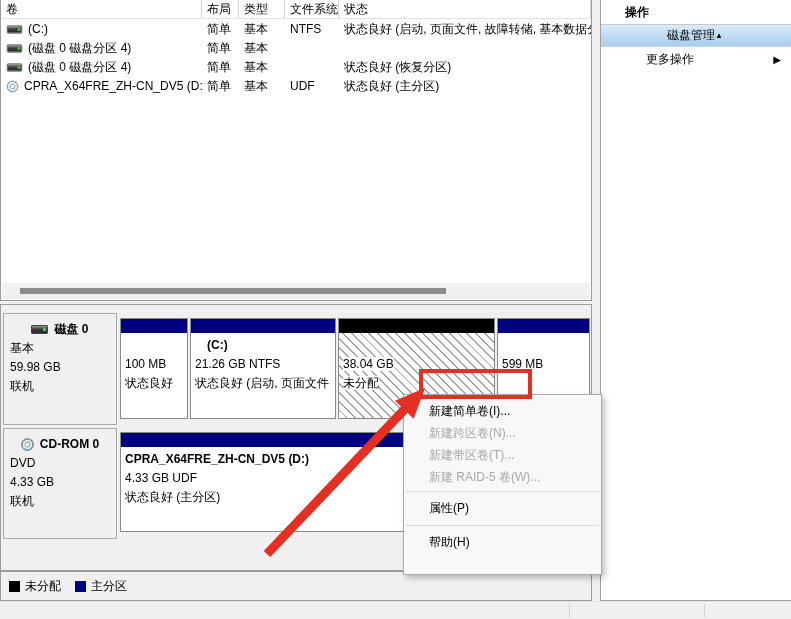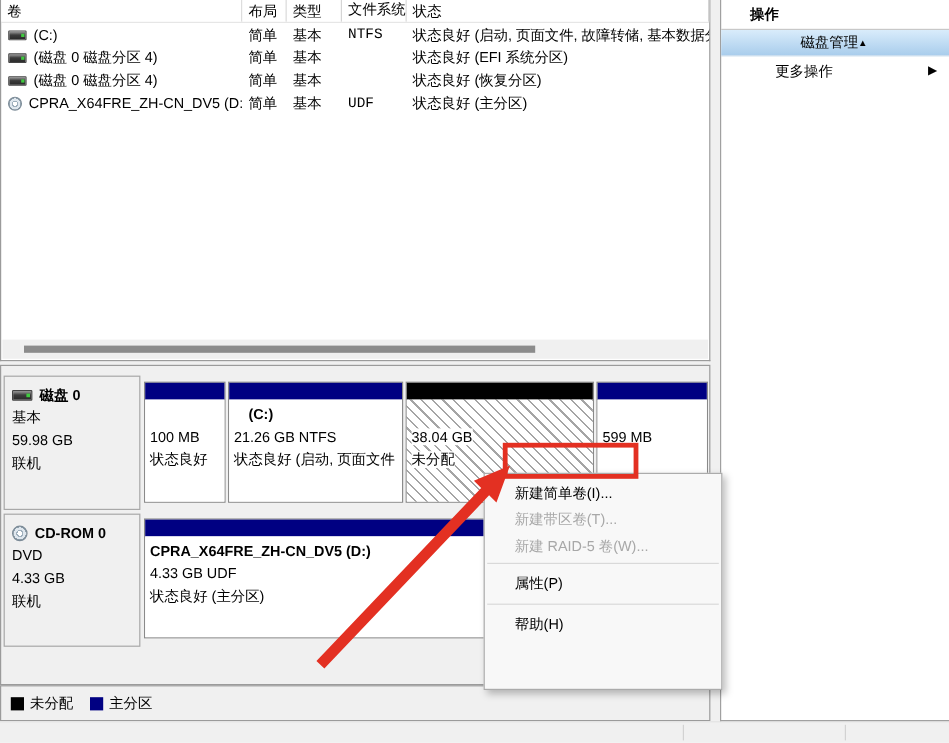--- a/index.html
+++ b/index.html
@@ -7,41 +7,41 @@
   body { font-family:"Liberation Sans","DejaVu Sans",sans-serif; font-size:12px; color:#000; }
   .screen { position:relative; width:791px; height:619px; background:#f0f0f0; overflow:hidden; }
 
   
   .top-pane { position:absolute; left:0; top:0; width:592px; height:301px;
               background:#fff; border:1px solid #9b9b9b; border-top:none; }
   .vrow, .vheader { display:flex; width:100%; height:18px; line-height:18px; white-space:nowrap; }
   .vheader { height:19px; line-height:19px; border-bottom:1px solid #e0e0e0; }
   .hcell { padding-left:5px; border-right:1px solid #d5d5d5; background:#fff; overflow:hidden; }
   .vcell { padding-left:5px; overflow:hidden; }
-  .c0 { width:201px; } .c1 { width:37px; } .c2 { width:46px; } .c3 { width:54px;font-family:Liberation Mono, monospace; } .c4 { flex:1; }
+  .c0 { width:201px; } .c1 { width:37px; } .c2 { width:46px; } .c3 { width:54px; } .c4 { flex:1; }
   .vrow { margin-top:1px; }
   .vrow .c0 { display:flex; align-items:center; gap:5px; }
 
   .drive-ico { display:inline-block; width:17px; height:9px; background:linear-gradient(#9a9a9a,#3c3c3c 45%,#2a2a2a); border:1px solid #444; border-radius:1px; position:relative; flex:none; }
   .drive-ico::after { content:""; position:absolute; right:1px; top:2px; width:3px; height:3px; background:#3fcb3f; }
   .disc-ico { display:inline-block; width:13px; height:13px; border-radius:50%; flex:none;
               background:radial-gradient(circle at 50% 50%, #fff 0 2px, #9fb0bd 2px 3px, #dfe7ee 3px 5px, #8fa0ad 5px 6.5px); border:1px solid #7c8b97; }
   .ico-sm { transform:scale(0.9); }
 
   
   .hscroll { position:absolute; left:1px; right:1px; bottom:1px; height:16px; background:#f0f0f0; }
   .hscroll .thumb { position:absolute; left:18px; top:5px; width:426px; height:6px; background:#8c8c8c; }
 
   
   .bottom-pane { position:absolute; left:0; top:304px; width:592px; height:267px;
                  background:#f0f0f0; border:1px solid #9b9b9b; }
   .disk-row { position:absolute; left:2px; width:586px; }
   .info-cell { position:absolute; left:0; top:0; width:114px; height:100%;
                background:#f0f0f0; border:1px solid #a8a8a8; padding:6px 6px 0 6px; line-height:19px; }
-  .info-name { font-weight:bold; display:flex; align-items:center; gap:6px; }
+  .info-name { font-weight:bold; display:flex; align-items:center; gap:6px;justify-content:center; }
   .part { position:absolute; border:1px solid #8a8a8a; background:#fff; }
   .band { height:14px; width:100%; }
   .pbody { position:absolute; left:0; top:14px; right:0; bottom:0; background:#fff; overflow:hidden;
            padding:3px 4px 0 4px; line-height:19px; white-space:nowrap; }
   .pbody .ttl { font-weight:bold; height:19px; }
   .unalloc .pbody { background:repeating-linear-gradient(45deg,#fff 0 5px,#a5a5a5 5px 6.3px); }
   .unalloc .pbody span { background:#fff;margin-top:44px; }
 
   
   .legend-bar { position:absolute; left:0; top:571px; width:592px; height:30px;
@@ -102,21 +102,20 @@
     </div>
 
     <div class="vrow">
       <div class="vcell c0">
           <span class="drive-ico ico-sm"></span>
           <span>(磁盘 0 磁盘分区 4)</span>
         </div>
       <div class="vcell c1">简单</div>
       <div class="vcell c2">基本</div>
       <div class="vcell c3"></div>
-      <div class="vcell c4">状态良好 (EFI 系统分区)</div>
     </div>
 
     <div class="vrow">
       <div class="vcell c0">
           <span class="drive-ico ico-sm"></span>
           <span>(磁盘 0 磁盘分区 4)</span>
         </div>
       <div class="vcell c1">简单</div>
       <div class="vcell c2">基本</div>
       <div class="vcell c3"></div>
@@ -229,20 +228,21 @@
       <span class="tri">▲</span>
     </div>
     <div class="rp-more">
       <span>更多操作</span>
       <span class="tri">▶</span>
     </div>
   </div>
 
   <div class="ctx-menu">
     <div class="mi">新建简单卷(I)...</div>
+    <div class="mi disabled">新建跨区卷(N)...</div>
     <div class="mi disabled">新建带区卷(T)...</div>
     <div class="mi disabled">新建 RAID-5 卷(W)...</div>
     <div class="msep"></div>
     <div class="mi tall">属性(P)</div>
     <div class="msep"></div>
     <div class="mi tall">帮助(H)</div>
   </div>
 
   <div class="red-box"></div>
   <svg class="arrow-svg" width="791" height="619" viewBox="0 0 791 619">

